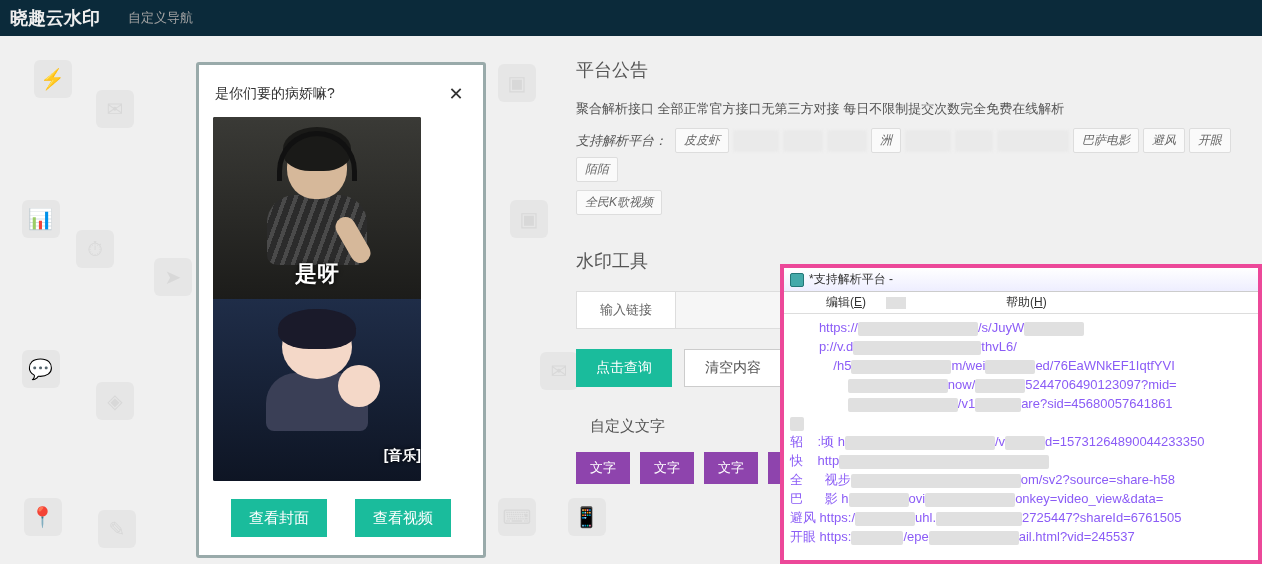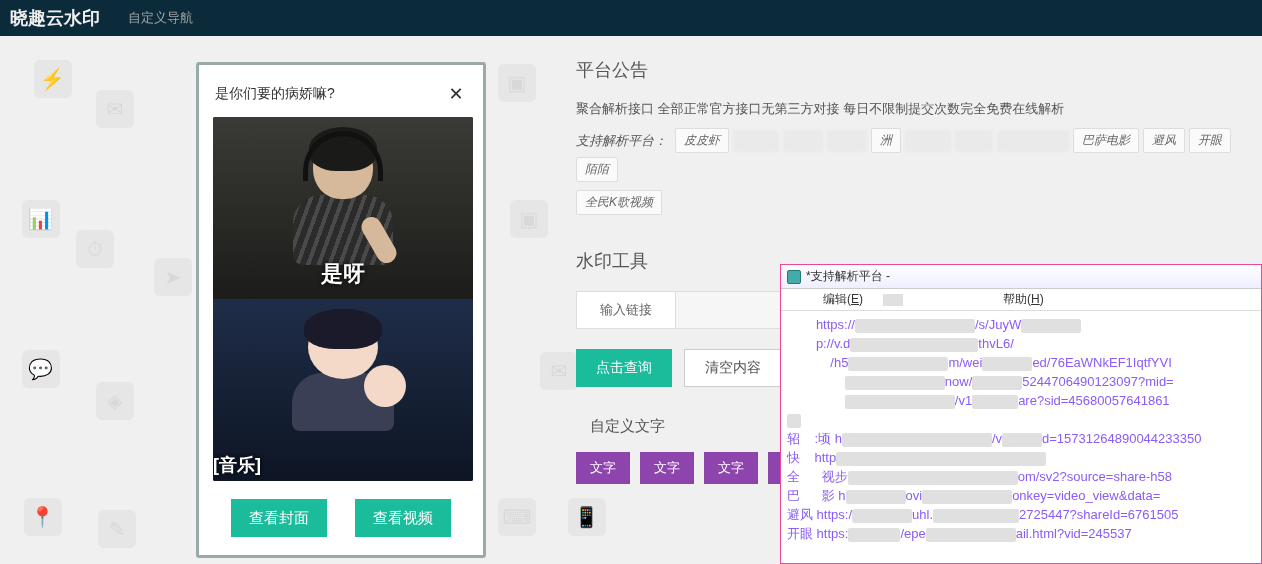--- a/index.html
+++ b/index.html
@@ -33,41 +33,41 @@
 .custom-text { color: #555; font-size: 15px; margin: 0 0 16px 14px; }
 .text-btns { display: flex; gap: 10px; margin-left: 0; }
 .btn-purple { background: #8e44ad; color: #fff; height: 32px; padding: 0 14px; font-size: 13px; border: none; cursor: pointer; }
 
 
 .modal { position: absolute; left: 196px; top: 62px; width: 290px; background: #fff; border: 3px solid #9aa; border-radius: 3px; z-index: 3; }
 .modal-inner { padding: 10px 14px 18px; }
 .modal-head { display: flex; justify-content: space-between; align-items: center; padding: 8px 2px 12px; }
 .modal-title { font-size: 14px; color: #333; }
 .modal-close { width: 22px; height: 22px; display: flex; align-items: center; justify-content: center; font-size: 18px; color: #333; cursor: pointer; }
-.preview { width: 260px; height: 364px; background: #111; position: relative; border-radius: 2px; overflow: hidden; }
+.preview { width: 208px; height: 364px; background: #111; position: relative; border-radius: 2px; overflow: hidden; }
 .preview-top { height: 50%; background: linear-gradient(180deg,#3a3a36 0%,#1c1c1a 100%); position: relative; }
 .person { position:absolute; left:50%; top:18px; transform:translateX(-50%); width:100px; height:130px; }
 .head { width:60px; height:64px; background:#d6b89a; border-radius:50% 50% 46% 46%; margin:0 auto; position:relative; }
 .hair { position:absolute; top:-8px; left:-4px; width:68px; height:44px; background:#1a1a18; border-radius:50% 50% 40% 40%; }
 .headphones { position:absolute; top:-4px; left:-10px; width:80px; height:50px; border:5px solid #111; border-bottom:none; border-radius:50px 50px 0 0; }
 .shirt { position:absolute; top:60px; left:0; width:100px; height:70px; background:repeating-linear-gradient(110deg,#2b2b2b 0 6px,#4a4a4a 6px 10px); border-radius:28px 28px 10px 10px; }
 .arm { position:absolute; top:80px; right:4px; width:20px; height:50px; background:#d6b89a; border-radius:10px; transform:rotate(-30deg); }
 .caption-top { position:absolute; bottom:10px; left:0; right:0; text-align:center; color:#fff; font-size:22px; font-weight:bold; text-shadow:0 0 4px #000; }
 .preview-bot { height: 50%; background: linear-gradient(180deg,#1f2d48 0%,#0e1524 100%); position: relative; }
 .anime-figure { position:absolute; left:50%; top:16px; transform:translateX(-50%); width:130px; height:130px; }
 .anime-head { width:70px; height:64px; background:#f4d8c8; border-radius:50%; margin:0 auto; position:relative; }
 .anime-hair { position:absolute; top:-6px; left:-4px; width:78px; height:40px; background:#1a1a2a; border-radius:48% 48% 40% 40%; }
 .anime-body { position:absolute; top:58px; left:14px; width:102px; height:58px; background:#3a3f56; border-radius:30px 30px 8px 8px; }
 .hands { position:absolute; top:50px; left:86px; width:42px; height:42px; background:#f4d8c8; border-radius:50%; }
-.caption-bot { position:absolute; bottom:4px; left:0; right:0; text-align:left; color:#fff; font-size:18px; font-weight:bold; text-shadow:0 0 4px #000; }
+.caption-bot { position:absolute; bottom:16px; left:0; right:0; text-align:right; color:#fff; font-size:14px; font-weight:bold; text-shadow:0 0 4px #000; }
 .modal-btns { display: flex; gap: 28px; justify-content: center; margin-top: 18px; }
 .modal-btn { height: 38px; padding: 0 18px; background: #1abc9c; color: #fff; border: none; font-size: 15px; cursor: pointer; }
 
 
-.notepad { position: absolute; left: 780px; top: 264px; width: 482px; height: 300px; background: #fff; border: 1px solid #ec4899; z-index: 4; font-size: 13px; }
+.notepad { position: absolute; left: 780px; top: 264px; width: 482px; height: 300px; background: #fff; border: 4px solid #ec4899; z-index: 4; font-size: 13px; }
 .np-title { height: 24px; background: linear-gradient(#fff,#eef); border-bottom: 1px solid #ccc; display: flex; align-items: center; padding: 0 6px; color: #333; font-size: 12px; }
 .np-ico { width:14px; height:14px; background:#4aa; border:1px solid #277; margin-right:5px; border-radius:2px; }
 .np-menu { height: 22px; border-bottom: 1px solid #ddd; display: flex; align-items: center; gap: 6px; padding: 0 6px; font-size: 12px; color: #333; }
 .np-menu span { cursor: pointer; }
 .np-menu u { text-decoration: underline; }
 .np-body { padding: 4px 6px; font-size: 13px; color: #8b5cf6; line-height: 19px; white-space: nowrap; overflow: hidden; }
 .np-body .mask { display:inline-block; background:#e0e0e0; height:14px; vertical-align:middle; border-radius:2px; filter: blur(0.6px); }
 
 </style>
 </head>

